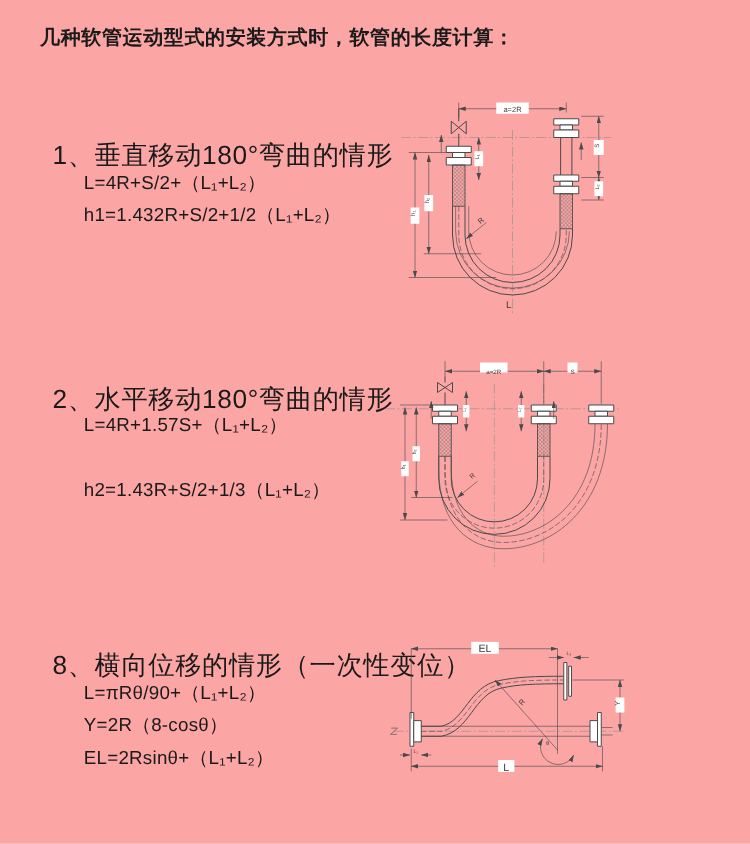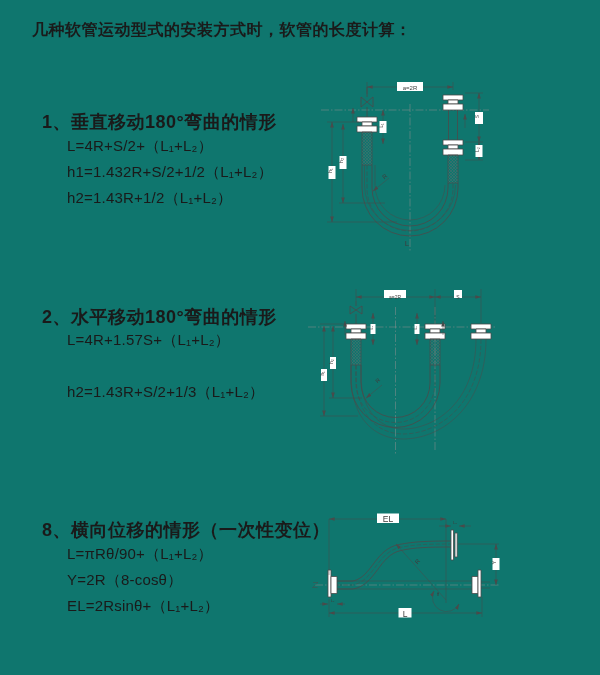--- a/index.html
+++ b/index.html
@@ -1,19 +1,19 @@
 <!DOCTYPE html>
 <html><head>
 <meta charset="utf-8">
 <style>
   html,body{margin:0;padding:0;background:#e8e8e8;}
-  .page{position:relative;width:600px;height:675px;background:#0f766e;overflow:hidden;
+  .page{position:relative;width:600px;height:675px;background:#fca5a5;overflow:hidden;
         font-family:"Liberation Sans","DejaVu Sans",sans-serif;color:#1a1a1a;}
   .title{position:absolute;left:32px;top:20px;font-size:16px;font-weight:700;letter-spacing:.5px;}
-  .heading{position:absolute;font-size:18px;font-weight:700;letter-spacing:.5px;}
+  .heading{position:absolute;font-size:21px;font-weight:400;letter-spacing:.5px;}
   .formula{position:absolute;font-size:15px;font-weight:400;letter-spacing:.2px;}
   svg{position:absolute;overflow:visible;}
   svg path,svg line,svg rect,svg circle{vector-effect:non-scaling-stroke;}
   svg text{font-family:"Liberation Sans","DejaVu Sans",sans-serif;fill:#3d3d3d;}
   .ln{stroke:#4a4a4a;stroke-width:0.8;fill:none;}
   .thin{stroke:#4a4a4a;stroke-width:0.5;fill:none;}
   .dim{stroke:#4a4a4a;stroke-width:0.5;fill:none;}
   .cl{stroke:#909090;stroke-width:0.5;fill:none;stroke-dasharray:8 2 1.5 2;}
   .dash{stroke:#4a4a4a;stroke-width:0.5;fill:none;stroke-dasharray:4.5 1.8;}
   .fl{fill:#ffffff;stroke:#4a4a4a;stroke-width:0.8;}
@@ -23,21 +23,20 @@
 </head>
 <body>
 
 <div class="page">
 
   <div class="title">几种软管运动型式的安装方式时，软管的长度计算：</div>
 
   <div class="heading" style="left:42px;top:110px">1、垂直移动180°弯曲的情形</div>
   <div class="formula" style="left:67px;top:137px">L=4R+S/2+（L₁+L₂）</div>
   <div class="formula" style="left:67px;top:163px">h1=1.432R+S/2+1/2（L₁+L₂）</div>
-  <div class="formula" style="left:67px;top:189px">h2=1.43R+1/2（L₁+L₂）</div>
 
   <div class="heading" style="left:42px;top:305px">2、水平移动180°弯曲的情形</div>
   <div class="formula" style="left:67px;top:331px">L=4R+1.57S+（L₁+L₂）</div>
   <div class="formula" style="left:67px;top:383px">h2=1.43R+S/2+1/3（L₁+L₂）</div>
 
   <div class="heading" style="left:42px;top:518px">8、横向位移的情形（一次性变位）</div>
   <div class="formula" style="left:67px;top:545px">L=πRθ/90+（L₁+L₂）</div>
   <div class="formula" style="left:67px;top:571px">Y=2R（8-cosθ）</div>
   <div class="formula" style="left:67px;top:597px">EL=2Rsinθ+（L₁+L₂）</div>
 

